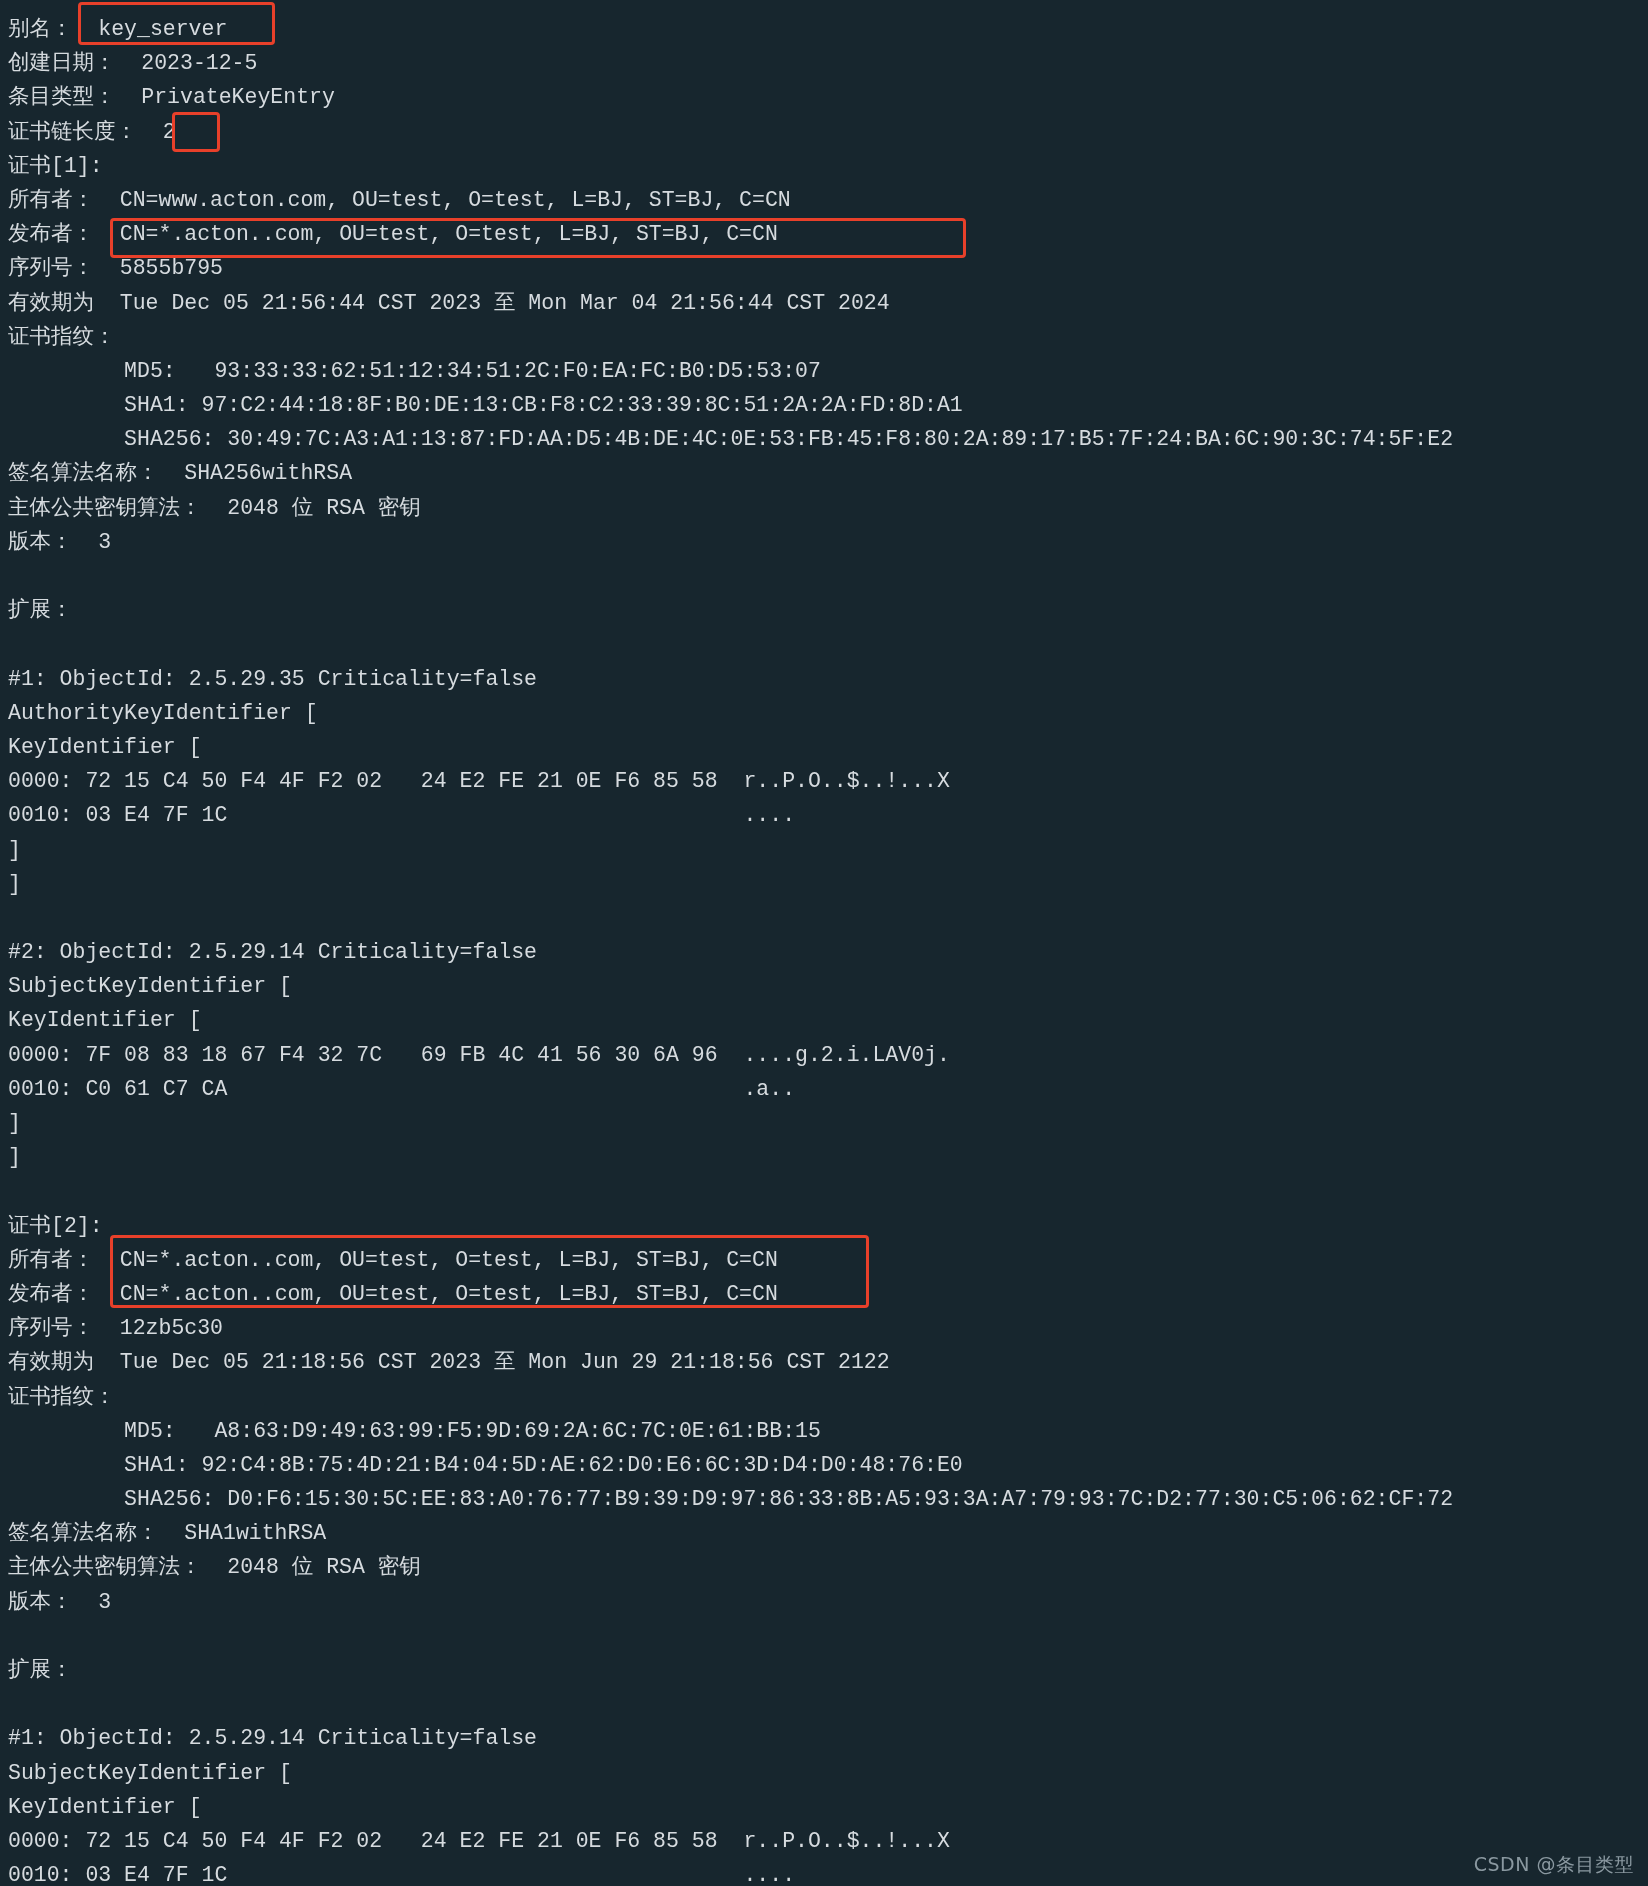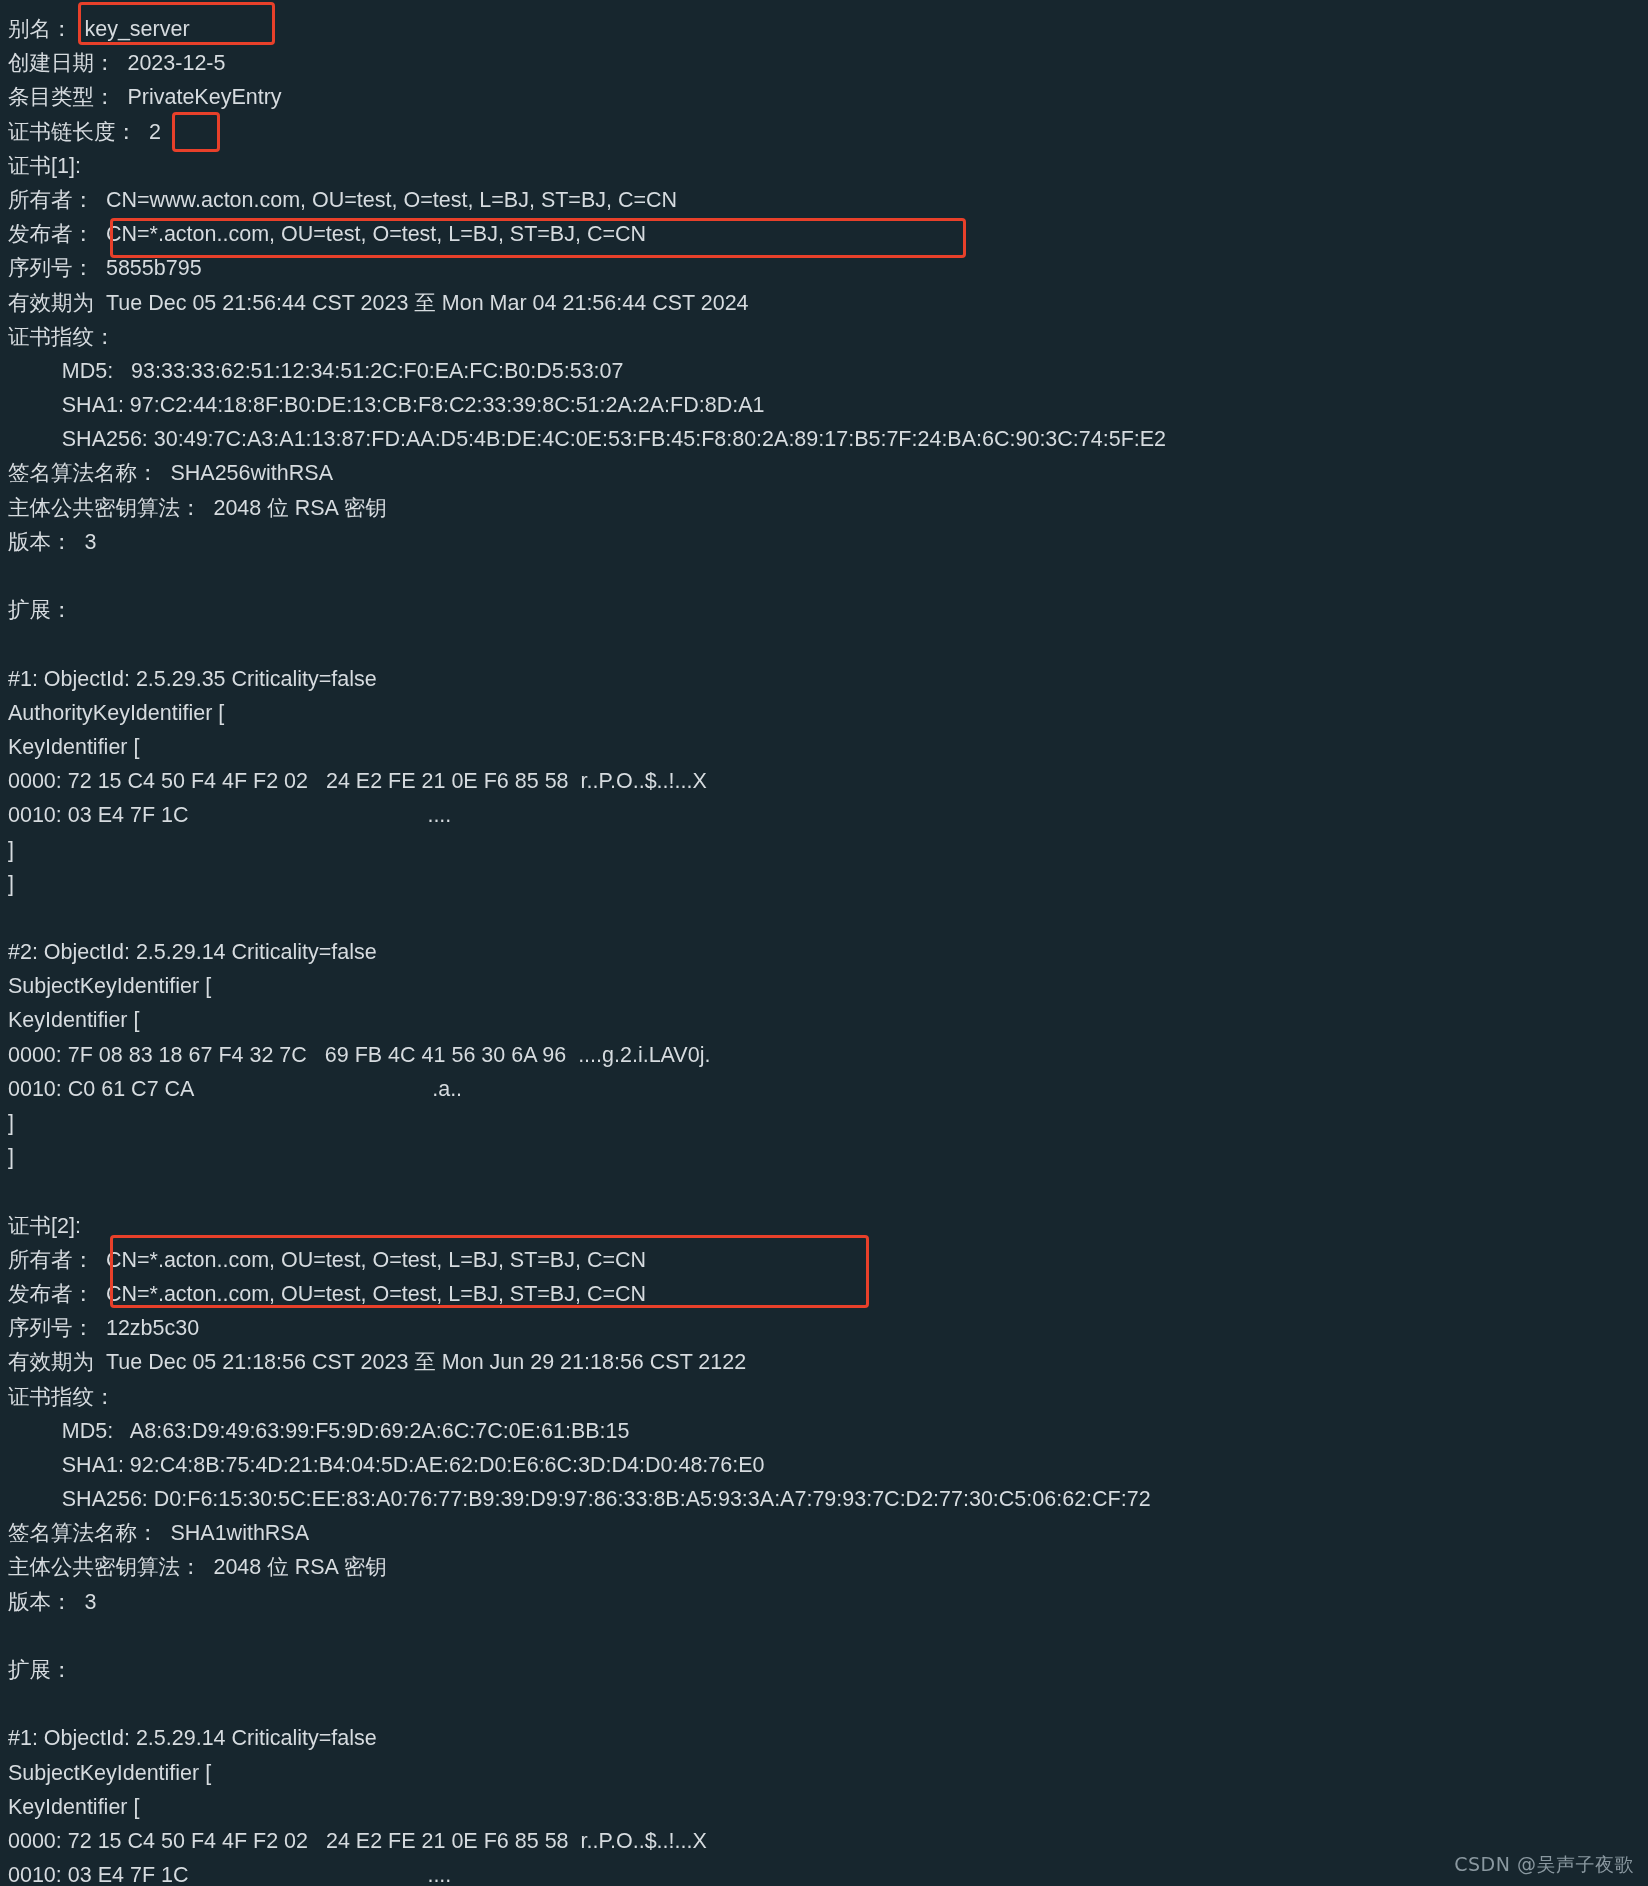--- a/index.html
+++ b/index.html
@@ -16,21 +16,21 @@
     font-family: "DejaVu Sans Mono", monospace;
   }
   #terminal {
     position: absolute;
     left: 0;
     top: 0;
     width: 1648px;
     height: 1886px;
     background: #17262e;
     color: #d6dbdf;
-    font-family: Liberation Sans, sans-serif;
+    font-family: Liberation Mono, monospace;
     font-size: 21.5px;
     line-height: 34.2px;
     padding: 12px 0 0 8px;
     box-sizing: border-box;
     white-space: pre;
     letter-spacing: 0px;
   }
   #terminal .line {
     height: 34.2px;
     white-space: pre;
@@ -57,13 +57,13 @@
 
 <div id="terminal"><div class="line">别名：  key_server</div><div class="line">创建日期：  2023-12-5</div><div class="line">条目类型：  PrivateKeyEntry</div><div class="line">证书链长度：  2</div><div class="line">证书[1]:</div><div class="line">所有者：  CN=www.acton.com, OU=test, O=test, L=BJ, ST=BJ, C=CN</div><div class="line">发布者：  CN=*.acton..com, OU=test, O=test, L=BJ, ST=BJ, C=CN</div><div class="line">序列号：  5855b795</div><div class="line">有效期为  Tue Dec 05 21:56:44 CST 2023 至 Mon Mar 04 21:56:44 CST 2024</div><div class="line">证书指纹：</div><div class="line">         MD5:   93:33:33:62:51:12:34:51:2C:F0:EA:FC:B0:D5:53:07</div><div class="line">         SHA1: 97:C2:44:18:8F:B0:DE:13:CB:F8:C2:33:39:8C:51:2A:2A:FD:8D:A1</div><div class="line">         SHA256: 30:49:7C:A3:A1:13:87:FD:AA:D5:4B:DE:4C:0E:53:FB:45:F8:80:2A:89:17:B5:7F:24:BA:6C:90:3C:74:5F:E2</div><div class="line">签名算法名称：  SHA256withRSA</div><div class="line">主体公共密钥算法：  2048 位 RSA 密钥</div><div class="line">版本：  3</div><div class="line"></div><div class="line">扩展：</div><div class="line"></div><div class="line">#1: ObjectId: 2.5.29.35 Criticality=false</div><div class="line">AuthorityKeyIdentifier [</div><div class="line">KeyIdentifier [</div><div class="line">0000: 72 15 C4 50 F4 4F F2 02   24 E2 FE 21 0E F6 85 58  r..P.O..$..!...X</div><div class="line">0010: 03 E4 7F 1C                                        ....</div><div class="line">]</div><div class="line">]</div><div class="line"></div><div class="line">#2: ObjectId: 2.5.29.14 Criticality=false</div><div class="line">SubjectKeyIdentifier [</div><div class="line">KeyIdentifier [</div><div class="line">0000: 7F 08 83 18 67 F4 32 7C   69 FB 4C 41 56 30 6A 96  ....g.2.i.LAV0j.</div><div class="line">0010: C0 61 C7 CA                                        .a..</div><div class="line">]</div><div class="line">]</div><div class="line"></div><div class="line">证书[2]:</div><div class="line">所有者：  CN=*.acton..com, OU=test, O=test, L=BJ, ST=BJ, C=CN</div><div class="line">发布者：  CN=*.acton..com, OU=test, O=test, L=BJ, ST=BJ, C=CN</div><div class="line">序列号：  12zb5c30</div><div class="line">有效期为  Tue Dec 05 21:18:56 CST 2023 至 Mon Jun 29 21:18:56 CST 2122</div><div class="line">证书指纹：</div><div class="line">         MD5:   A8:63:D9:49:63:99:F5:9D:69:2A:6C:7C:0E:61:BB:15</div><div class="line">         SHA1: 92:C4:8B:75:4D:21:B4:04:5D:AE:62:D0:E6:6C:3D:D4:D0:48:76:E0</div><div class="line">         SHA256: D0:F6:15:30:5C:EE:83:A0:76:77:B9:39:D9:97:86:33:8B:A5:93:3A:A7:79:93:7C:D2:77:30:C5:06:62:CF:72</div><div class="line">签名算法名称：  SHA1withRSA</div><div class="line">主体公共密钥算法：  2048 位 RSA 密钥</div><div class="line">版本：  3</div><div class="line"></div><div class="line">扩展：</div><div class="line"></div><div class="line">#1: ObjectId: 2.5.29.14 Criticality=false</div><div class="line">SubjectKeyIdentifier [</div><div class="line">KeyIdentifier [</div><div class="line">0000: 72 15 C4 50 F4 4F F2 02   24 E2 FE 21 0E F6 85 58  r..P.O..$..!...X</div><div class="line">0010: 03 E4 7F 1C                                        ....</div></div>
 
 <div id="annotations">
     <div class="hl-box" style="left: 78px; top: 2px; width: 197px; height: 43px; border-color: rgb(232, 64, 42);"></div>
     <div class="hl-box" style="left: 172px; top: 112px; width: 48px; height: 40px; border-color: rgb(232, 64, 42);"></div>
     <div class="hl-box" style="left: 110px; top: 218px; width: 856px; height: 40px; border-color: rgb(232, 64, 42);"></div>
     <div class="hl-box" style="left: 110px; top: 1235px; width: 759px; height: 73px; border-color: rgb(232, 64, 42);"></div>
   </div>
 
-<div id="watermark">CSDN @吴声子夜歌</div>
+<div id="watermark">CSDN @条目类型</div>
 
 </body></html>

